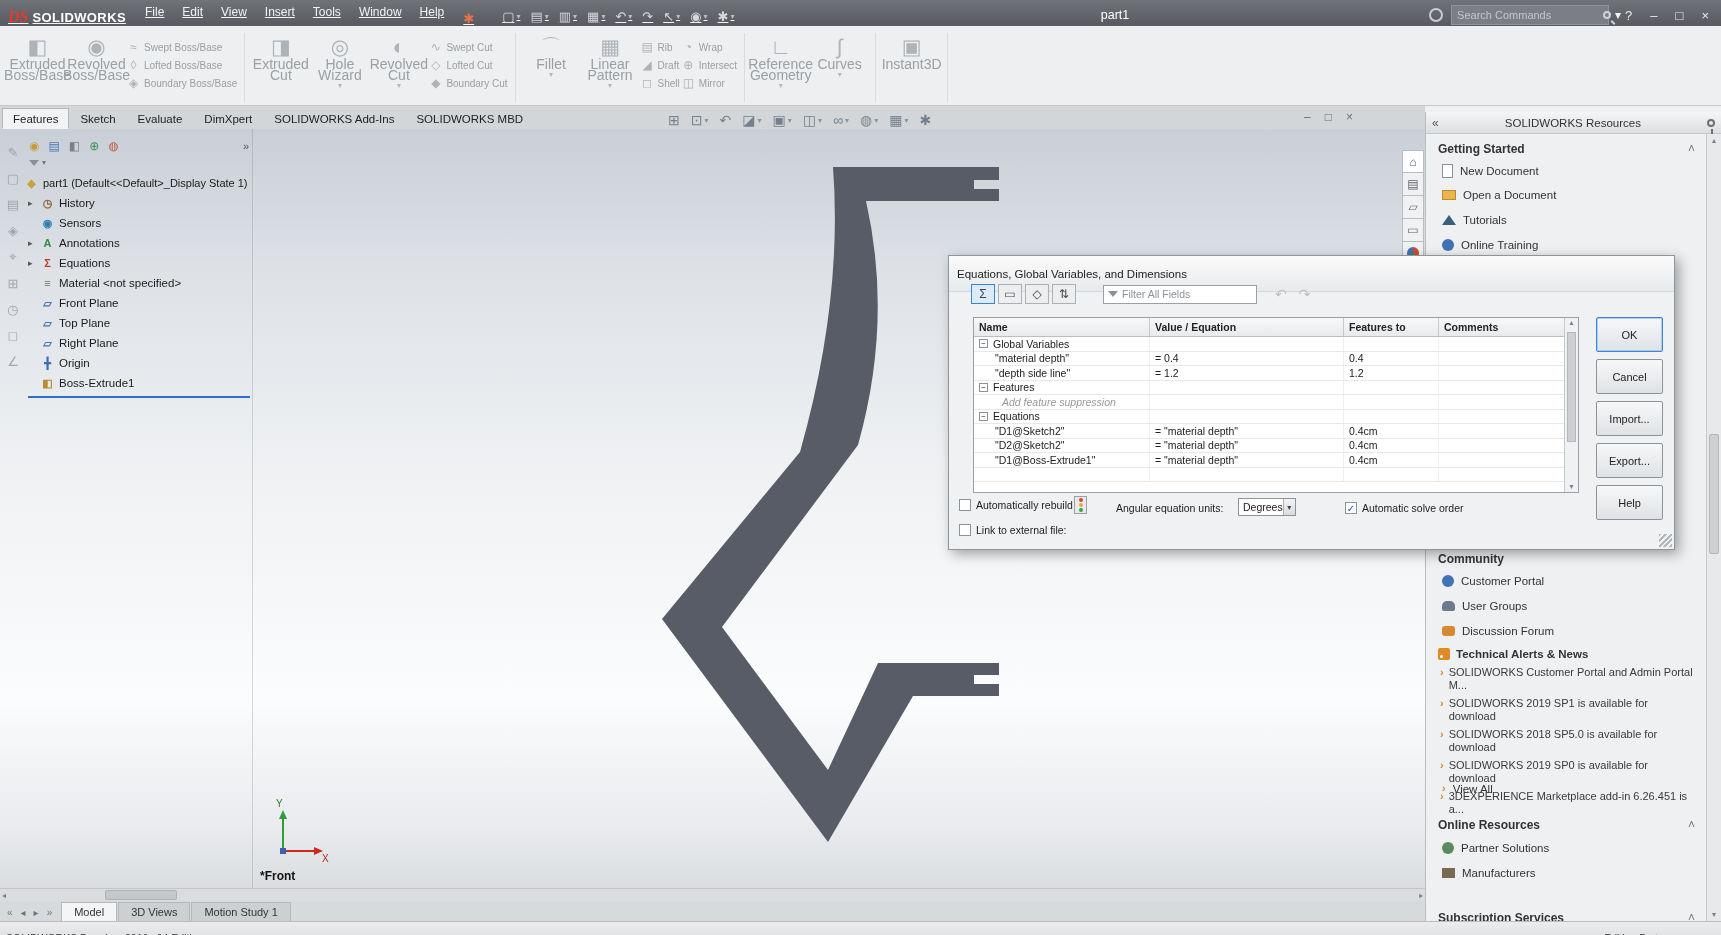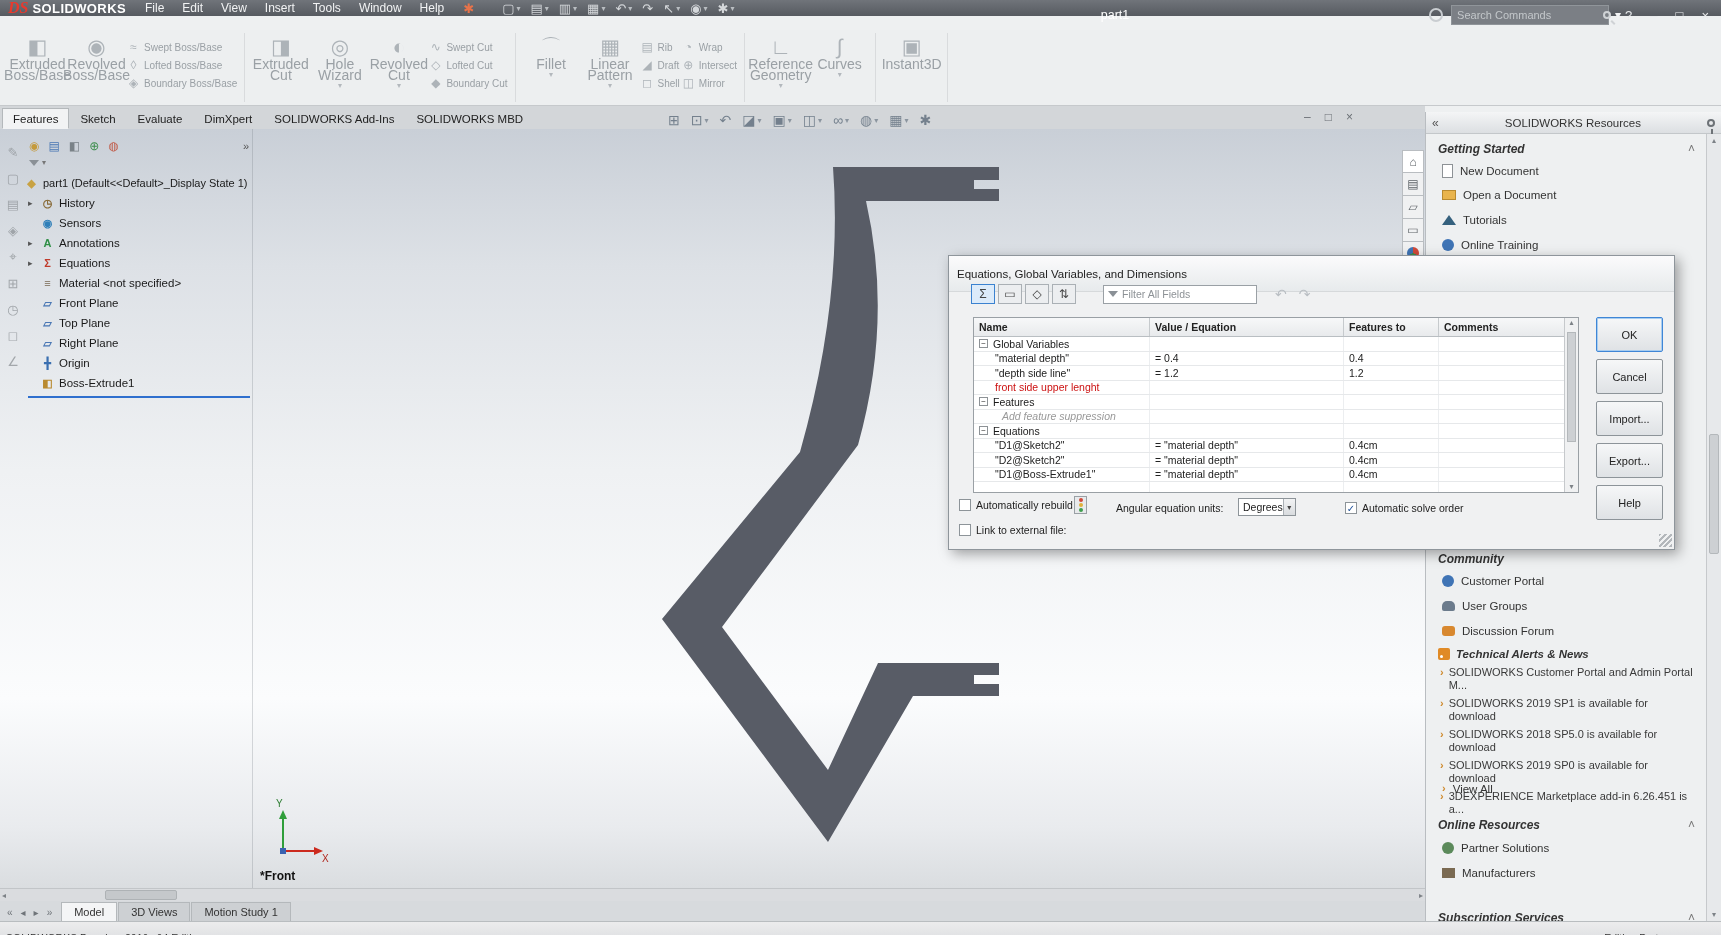--- a/index.html
+++ b/index.html
@@ -1,23 +1,23 @@
 <!DOCTYPE html>
 <html><head>
 <meta charset="utf-8">
 <style>
   * { margin:0; padding:0; box-sizing:border-box; }
   html,body { width:1721px; height:935px; overflow:hidden; background:#eef0f1;
               font-family:"Liberation Sans", sans-serif; }
   .app { position:relative; width:1721px; height:935px; font-size:12px; color:#222; }
 
   
-  .titlebar { position:absolute; top:0; left:0; right:0; height:16px;
+  .titlebar { position:absolute; top:0; left:0; right:0; height:26px;
               background:linear-gradient(#70747a,#565a60); color:#f2f3f4;
-              display:flex; align-items:center; z-index:20; }
+              display:flex; align-items:flex-end; z-index:20;text-decoration:underline; }
   .logo { display:flex; align-items:baseline; gap:4px; padding:0 10px 0 8px; }
   .logo-ds { color:#e8392e; font-style:italic; font-weight:bold; font-size:16px;
              font-family:"Liberation Serif", serif; }
   .logo-text { color:#fff; font-weight:bold; font-size:13px; letter-spacing:.4px; }
   .menubar { display:flex; }
   .menu-item { padding:7px 9px; font-size:12px; cursor:default; }
   .pin-star { color:#e8734a; margin:0 10px; font-size:13px; }
   .qt { display:flex; align-items:center; gap:6px; margin-left:16px; color:#d4d7da; }
   .qt .tbtn { display:flex; align-items:center; gap:2px; padding:2px 2px; font-size:13px; }
   .qt .ccaret { font-size:8px; color:#b9bdc1; }
@@ -94,21 +94,21 @@
   .taskpane { position:absolute; top:112px; right:0; width:296px; bottom:14px; background:#eef0f1;
               border-left:1px solid #b9bdc1; z-index:3; font-size:11.5px; }
   .tp-header { height:22px; background:linear-gradient(#f4f5f6,#dcdfe2); border-bottom:1px solid #c3c7ca;
                display:flex; align-items:center; padding:0 6px; }
   .tp-header .collapse { color:#555; font-size:12px; }
   .tp-title { flex:1; text-align:center; font-size:11.5px; color:#333; }
   .pin-ico { width:8px; height:8px; border:2px solid #6d7277; border-radius:50%; position:relative; }
   .pin-ico::after { content:""; position:absolute; left:2px; top:8px; width:2px; height:5px; background:#6d7277; }
   .tp-body { position:relative; height:calc(100% - 22px); overflow:hidden; padding:0; }
   .tp-sec-title { position:absolute; left:12px; right:26px; font-weight:bold; font-size:12px; color:#333;
-                  display:flex; align-items:center;font-style:italic; }
+                  display:flex; align-items:center; }
   .tp-sec-title .chev { margin-left:auto; color:#777; font-size:12px; font-weight:normal; }
   .tp-item { position:absolute; left:16px; display:flex; align-items:center; gap:7px; color:#333; cursor:default; }
   .gi { flex:none; }
   .gi-page { width:11px; height:14px; background:#fff; border:1px solid #8d9296; }
   .gi-folder { width:14px; height:10px; background:#e9b44c; border:1px solid #b98a2f; }
   .gi-cap { width:0; height:0; border-left:7px solid transparent; border-right:7px solid transparent;
             border-bottom:10px solid #35617e; }
   .gi-globe { width:12px; height:12px; border-radius:50%; background:#3f74b5; }
   .gi-people { width:13px; height:10px; border-radius:5px 5px 2px 2px; background:#6b7b8c; }
   .gi-chat { width:13px; height:10px; border-radius:3px; background:#d8882f; }
@@ -716,26 +716,20 @@
         <div class="c-val">= 0.4</div>
         <div class="c-ev">0.4</div>
         <div class="c-com"></div>
       </div>
       <div class="eq-row row-data">
         <div class="c-name">"depth side line"</div>
         <div class="c-val">= 1.2</div>
         <div class="c-ev">1.2</div>
         <div class="c-com"></div>
       </div>
-      <div class="eq-row row-entry">
-        <div class="c-name">front side upper lenght</div>
-        <div class="c-val"></div>
-          <div class="c-ev"></div>
-          <div class="c-com"></div>
-      </div>
       <div class="eq-row row-group">
         <div class="c-name">
             <span class="gbox">−</span>
             <span>Features</span>
           </div>
         <div class="c-val"></div>
           <div class="c-ev"></div>
           <div class="c-com"></div>
       </div>
       <div class="eq-row row-hint">

